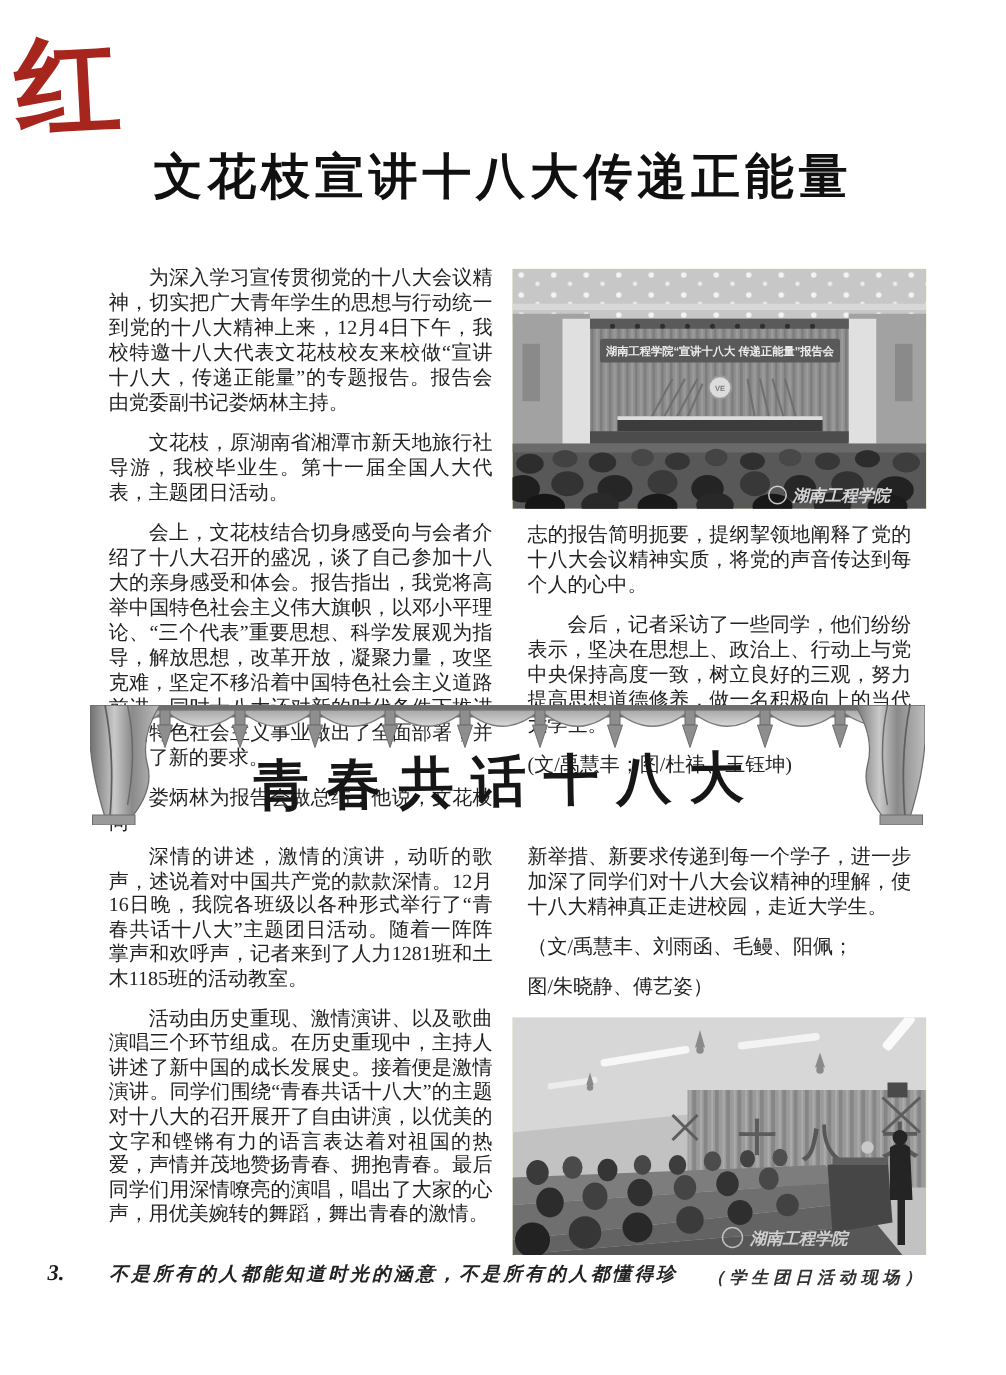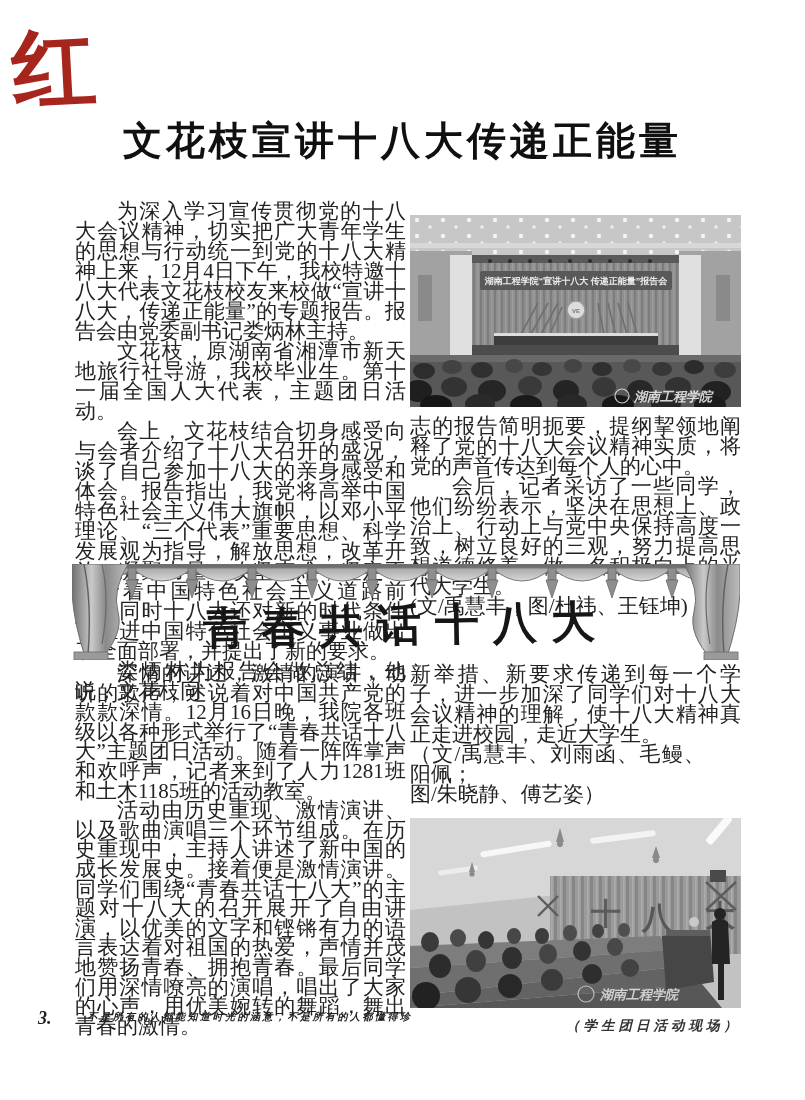--- a/index.html
+++ b/index.html
@@ -9,21 +9,21 @@
   .masthead-char{position:absolute;left:12px;top:26px;font-size:84px;line-height:84px;
         font-weight:bold;font-family:"DejaVu Serif",serif;transform:rotate(-3deg);}
   .tagline{position:absolute;left:80px;top:52px;font-size:27px;font-weight:bold;
         font-style:italic;letter-spacing:4px;color:#111;}
   
   .headline1{position:absolute;left:70px;top:114px;width:665px;text-align:center;
         font-size:39px;font-weight:bold;letter-spacing:4px;color:#101010;
         font-family:"DejaVu Serif",serif;}
   
   .col{position:absolute;width:331px;}
-  .col p{margin:0;font-size:21px;line-height:20px;text-align:justify;color:#222;}
+  .col p{margin:12px;font-size:16px;line-height:20px;text-align:justify;color:#222;}
   .indent{text-indent:2em;}
   .byline{text-align:right;font-size:16px;line-height:21px;}
   .a1-left{left:75px;top:201px;}
   .a1-right{left:410px;top:215px;}
   .a1-right .text{margin-top:9px;}
   .photo{width:331px;background:#fef9c3;}
   .photo svg{display:block;}
   
   .banner2{position:absolute;left:72px;top:564px;width:668px;height:96px;}
   .banner2 svg{display:block;}
@@ -37,21 +37,21 @@
   .a2-byline{font-size:16px;line-height:21px;text-align:right;}
   .a2-byline.l1{padding-right:36px;}
   .a2-byline.l2{padding-right:56px;}
   .photo2wrap{margin-top:14px;}
   .caption{margin-top:9px;text-align:right;font-size:13.5px;font-weight:bold;
         font-style:italic;letter-spacing:4px;color:#333;}
   
   .footer{position:absolute;left:38px;top:1008px;width:730px;white-space:nowrap;}
   .page-num{display:inline-block;font-size:18px;font-weight:bold;font-style:italic;
         vertical-align:top;}
-  .footer-note{display:inline-block;margin-left:32px;font-size:10px;font-weight:bold;
+  .footer-note{display:inline-block;margin-left:32px;font-size:15px;font-weight:bold;
         font-style:italic;letter-spacing:2.5px;color:#222;vertical-align:top;padding-top:2px;}
 </style>
 </head>
 <body>
 
 <div class="page">
 
   <div class="masthead-char" style="color:#a6261e;">红</div>
 
   <div class="headline1">文花枝宣讲十八大传递正能量</div>

